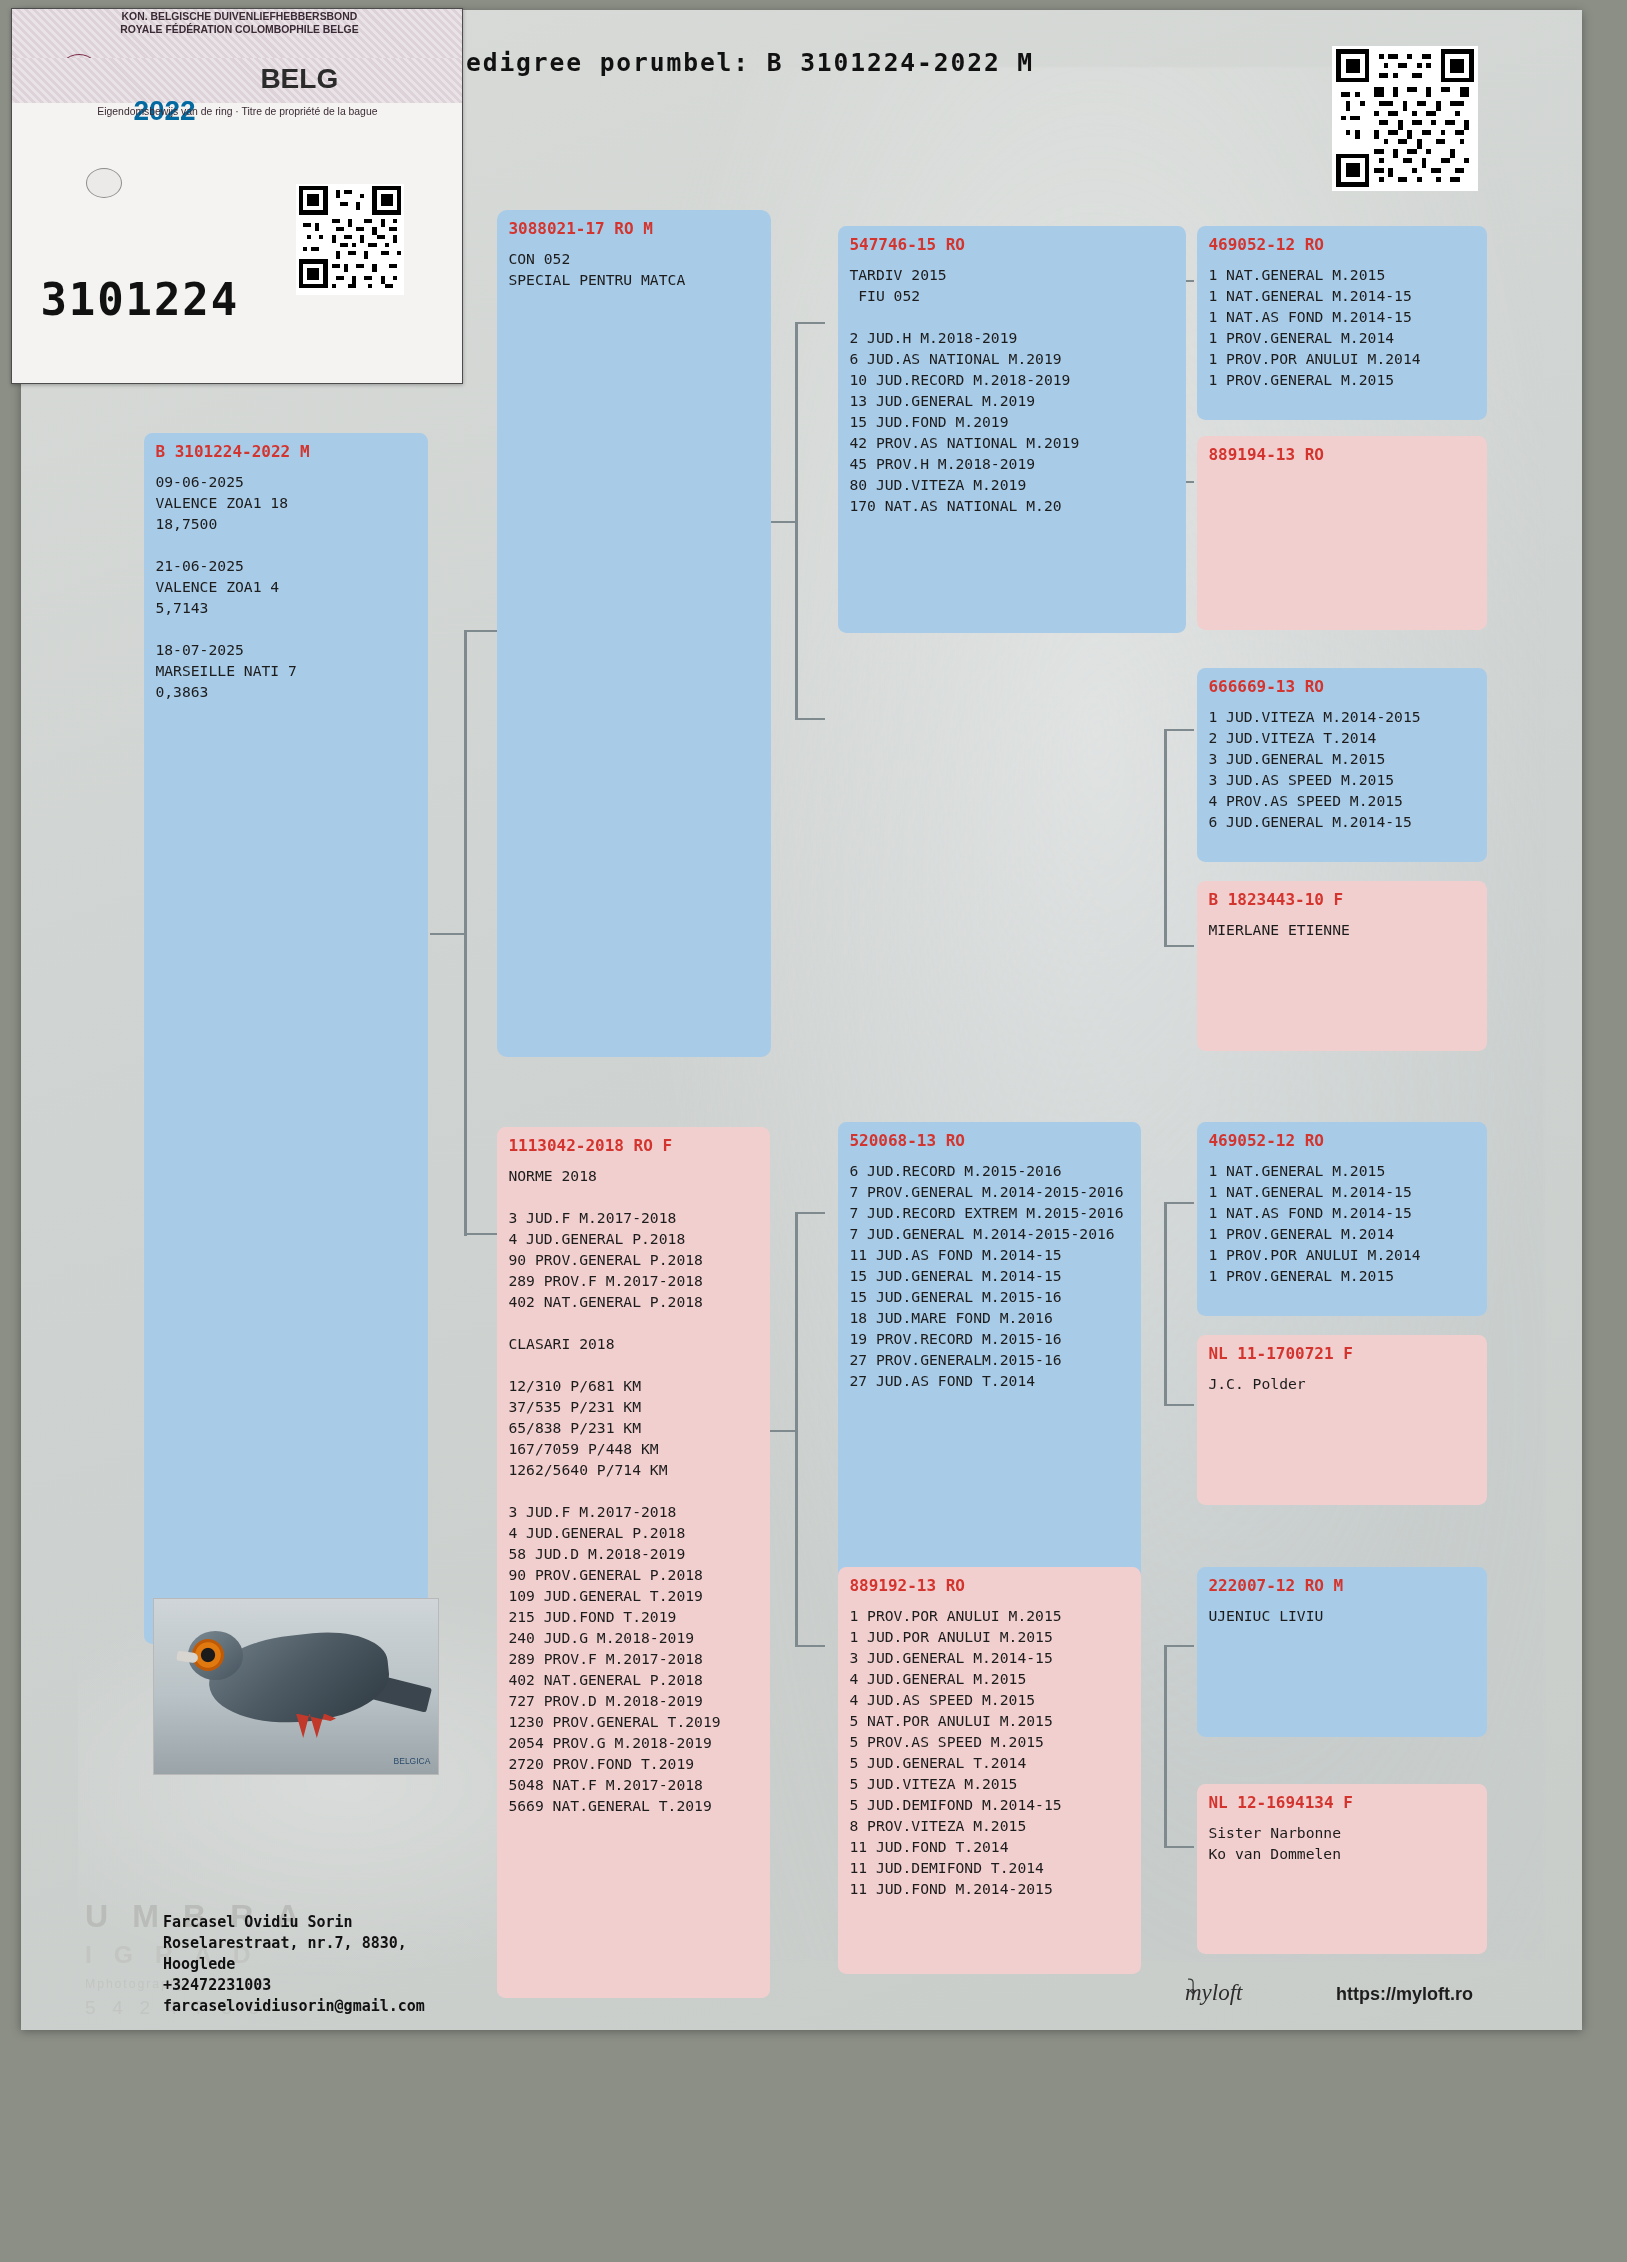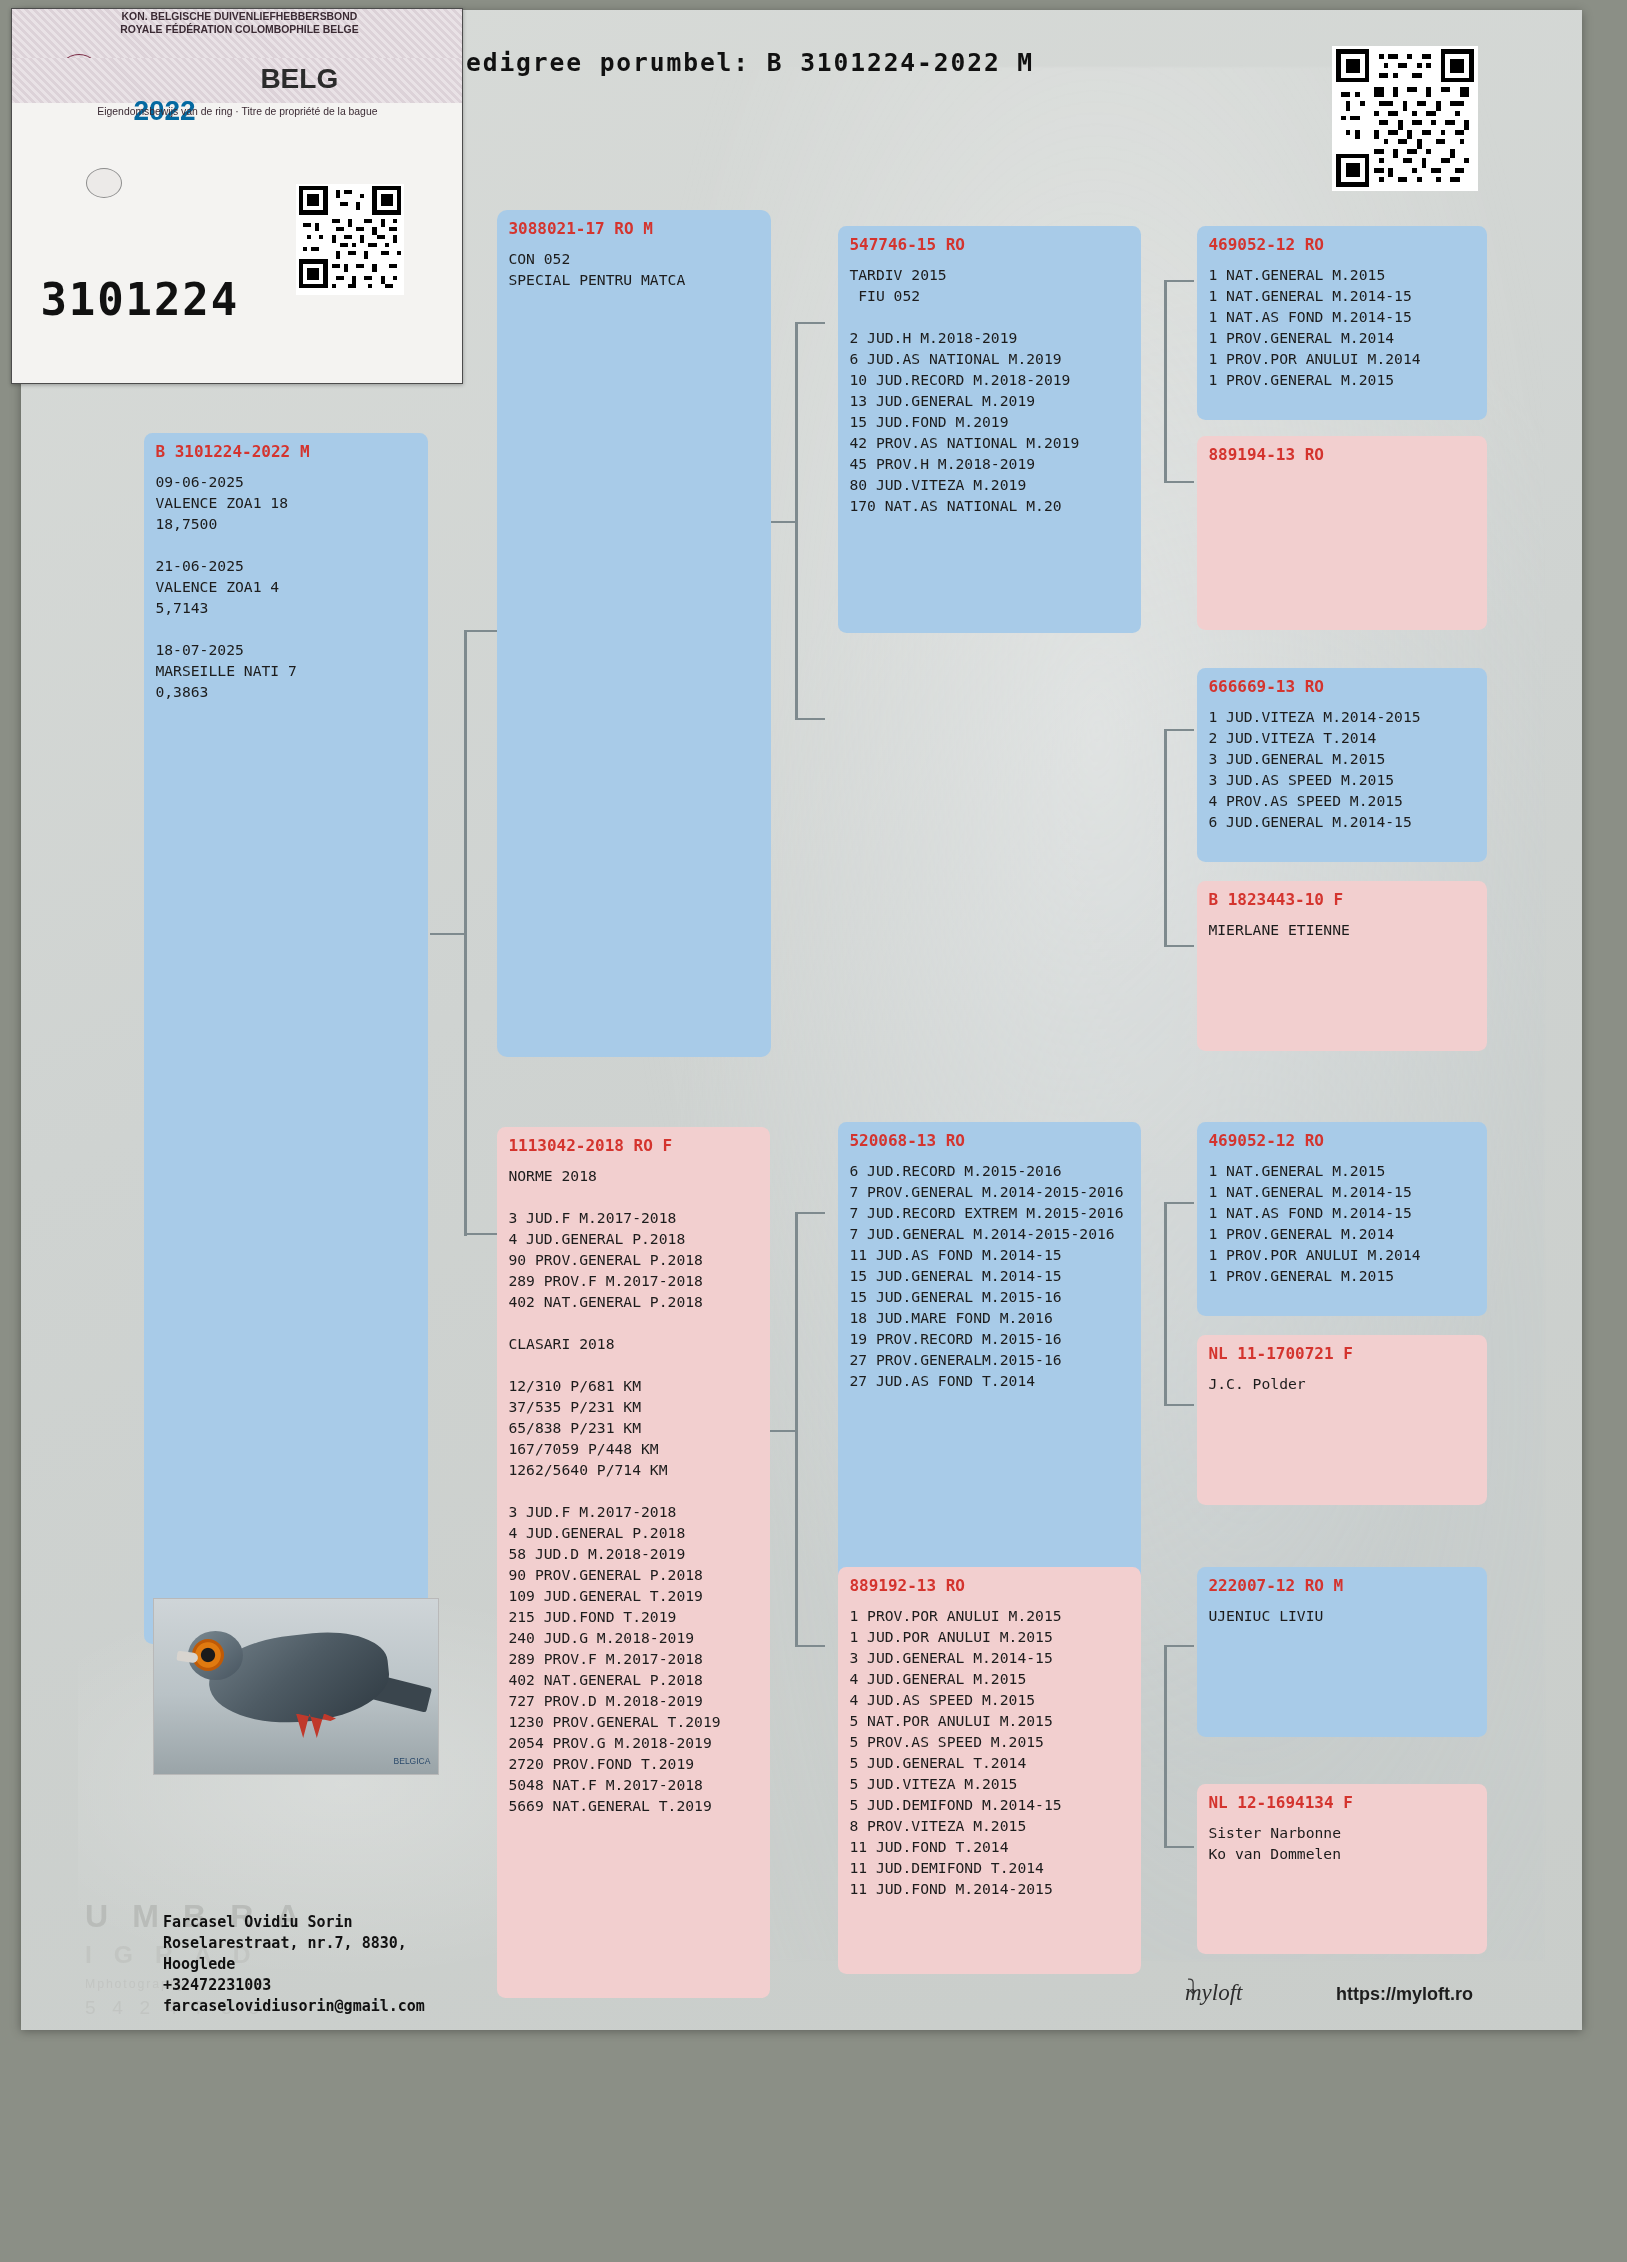--- a/index.html
+++ b/index.html
@@ -283,21 +283,21 @@
 289 PROV.F M.2017-2018
 402 NAT.GENERAL P.2018
 727 PROV.D M.2018-2019
 1230 PROV.GENERAL T.2019
 2054 PROV.G M.2018-2019
 2720 PROV.FOND T.2019
 5048 NAT.F M.2017-2018
 5669 NAT.GENERAL T.2019</div>
     </div>
 
-    <div class="box blue" style="left:817px;top:216px;width:303px;height:407px;">
+    <div class="box blue" style="left:817px;top:216px;width:348px;height:407px;">
       <div class="id">547746-15 RO</div>
       <div class="body">TARDIV 2015
  FIU 052
 
 2 JUD.H M.2018-2019
 6 JUD.AS NATIONAL M.2019
 10 JUD.RECORD M.2018-2019
 13 JUD.GENERAL M.2019
 15 JUD.FOND M.2019
 42 PROV.AS NATIONAL M.2019

